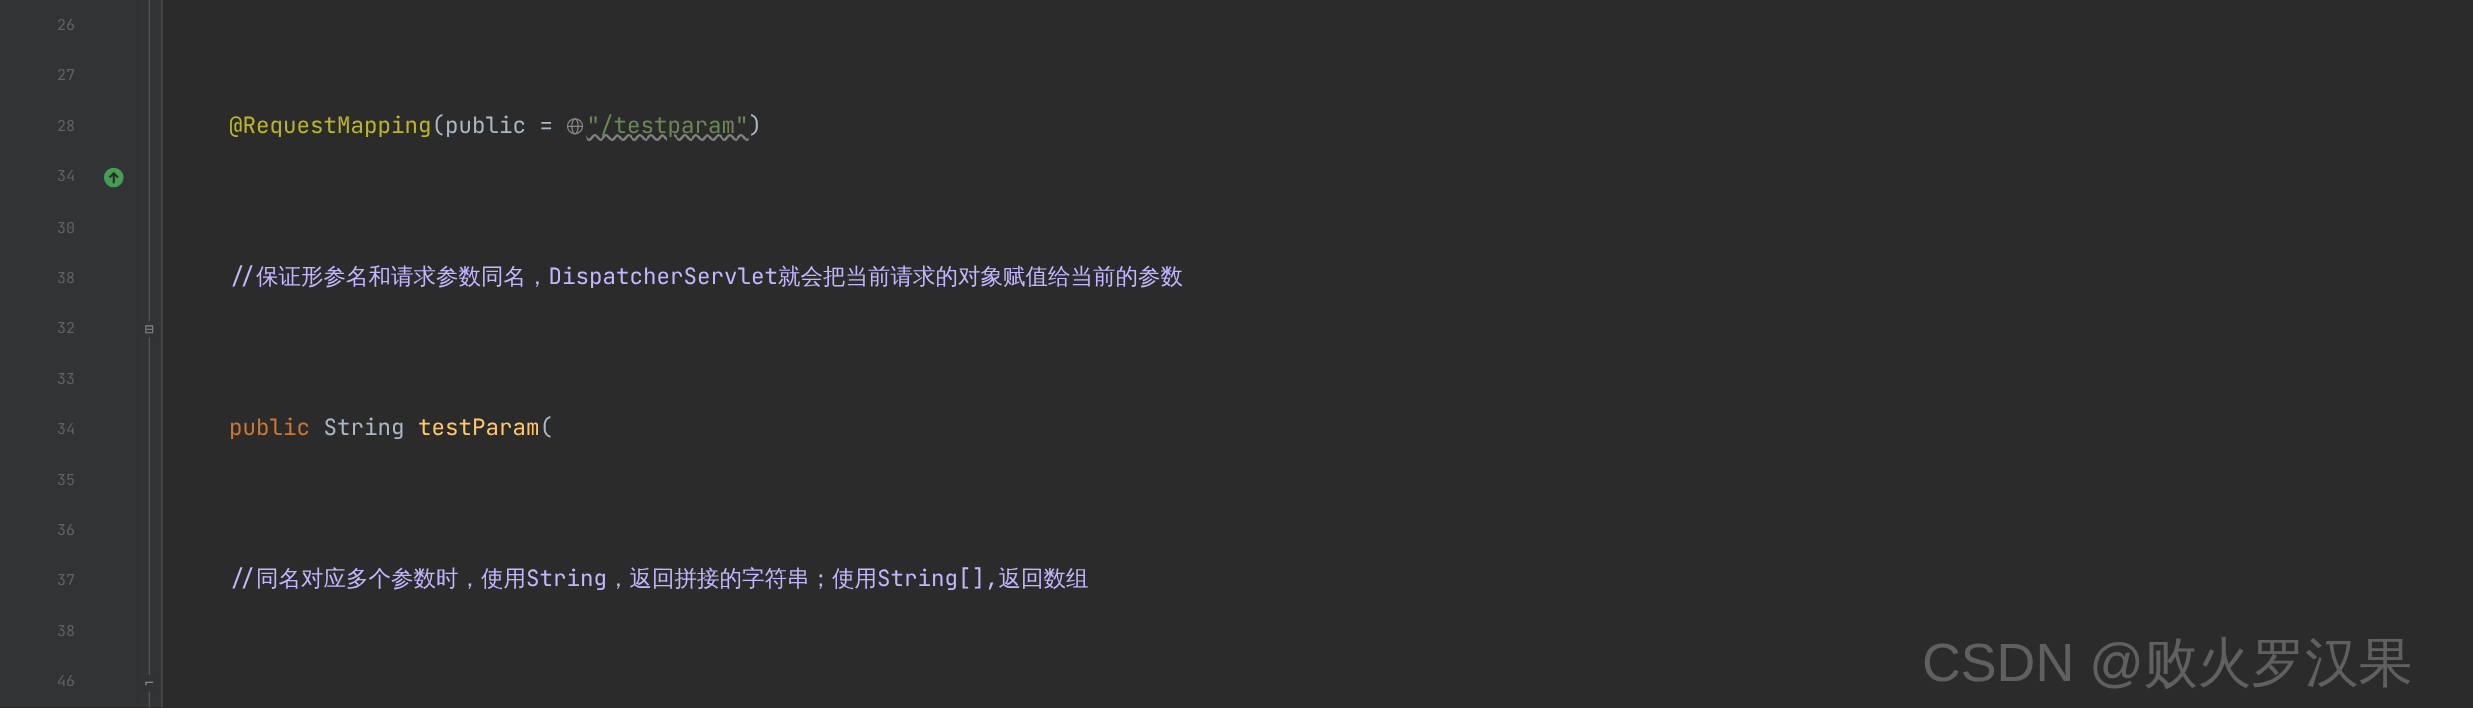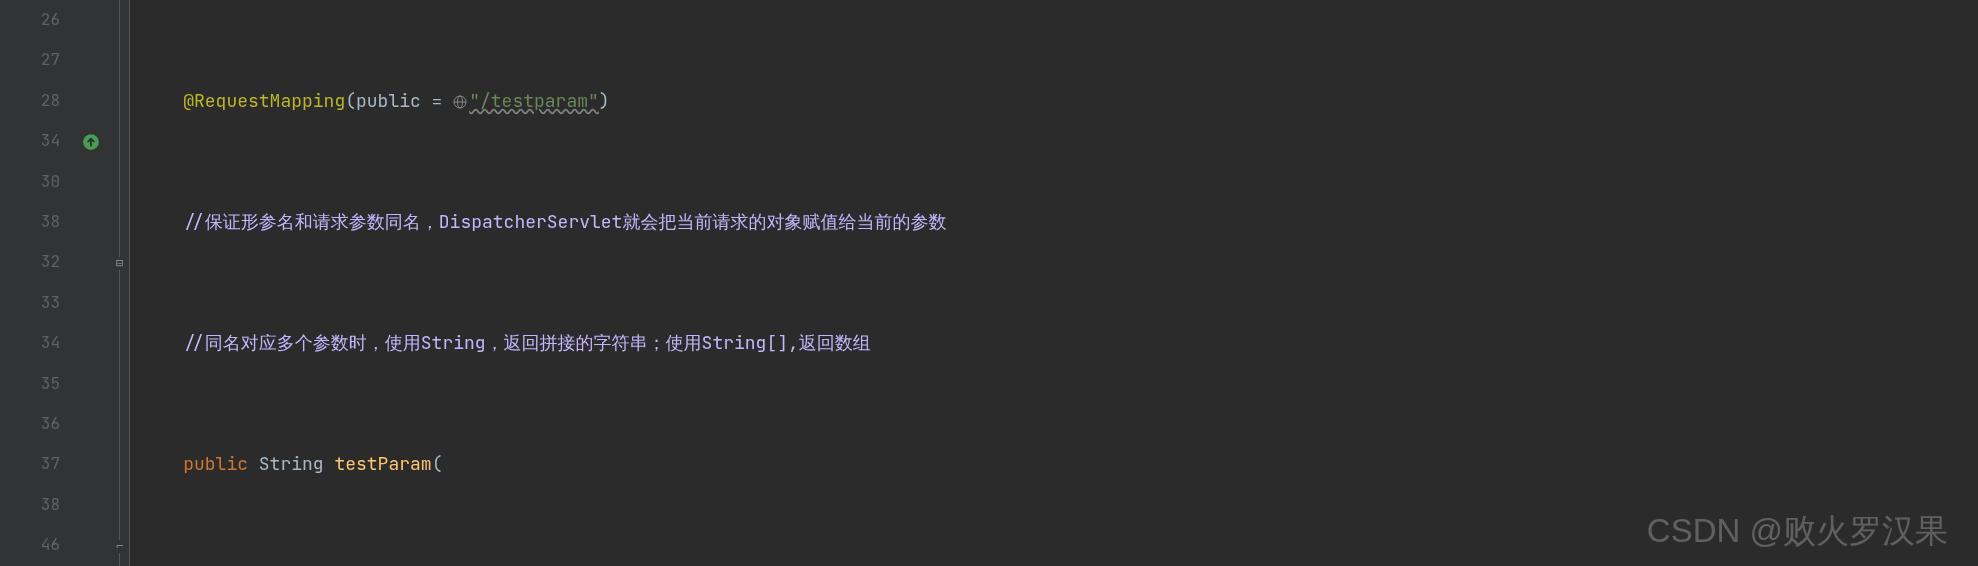--- a/index.html
+++ b/index.html
@@ -21,21 +21,21 @@
       display: flex;
       height: 100%;
     }
     .gutter {
       width: 80px;
       background: #313335;
       text-align: right;
       padding-right: 20px;
       color: #606366;
       flex-shrink: 0;
-      font-size: 16px;
+      font-size: 12px;
     }
     .gutter-line {
       height: 40.4px;
     }
     .icon-gutter {
       width: 30px;
       background: #313335;
       flex-shrink: 0;
       position: relative;
     }
@@ -92,22 +92,22 @@
     .globe-icon {
       display: inline-block;
       width: 14px;
       height: 14px;
       vertical-align: middle;
       margin-right: 2px;
     }
     .watermark {
       position: absolute;
       bottom: 15px;
-      right: 30px;
-      font-size: 33px;
+      right: 48px;
+      font-size: 43px;
       color: rgba(255, 255, 255, 0.25);
       font-family: Arial, sans-serif;
       font-weight: normal;
       pointer-events: none;
     }
   </style>
 </head>
 <body>
 
 <div class="editor">
@@ -141,22 +141,22 @@
     <div class="fold-icon" style="top:540px">⌐</div>
   </div>
 
   <div class="code">
     <div class="code-line">    <span class="annotation">@RequestMapping</span><span>(</span><span>public = </span><svg class="globe-icon" viewBox="0 0 14 14">
           <circle cx="7" cy="7" r="6" fill="none" stroke="#888" stroke-width="1"></circle>
           <ellipse cx="7" cy="7" rx="2.5" ry="6" fill="none" stroke="#888" stroke-width="1"></ellipse>
           <line x1="1" y1="7" x2="13" y2="7" stroke="#888" stroke-width="1"></line>
         </svg><span class="string-warn">"/testparam"</span><span>)</span></div>
     <div class="code-line">    <span class="comment">//保证形参名和请求参数同名，DispatcherServlet就会把当前请求的对象赋值给当前的参数</span></div>
+    <div class="code-line">    <span class="keyword">public</span><span> String </span><span class="method">testParam</span><span>(</span></div>
     <div class="code-line">    <span class="comment">//同名对应多个参数时，使用String，返回拼接的字符串；使用String[],返回数组</span></div>
-    <div class="code-line">    <span class="keyword">public</span><span> String </span><span class="method">testParam</span><span>(</span></div>
     <div class="code-line"></div>
     
     
     
     
     
     
     
     
     

